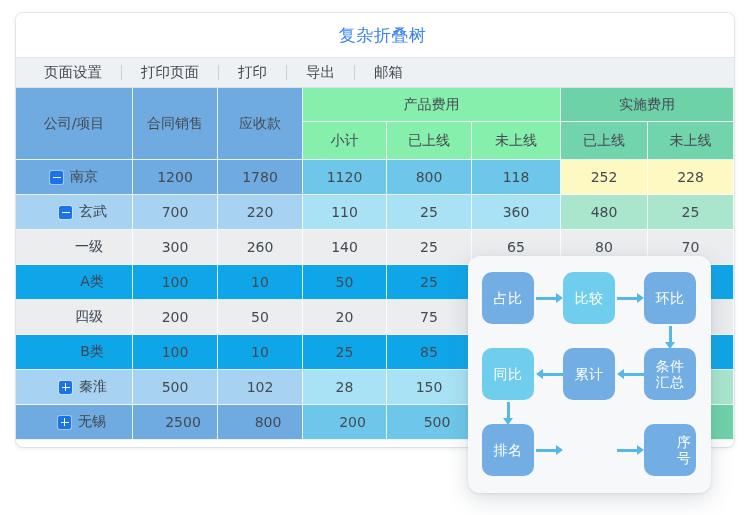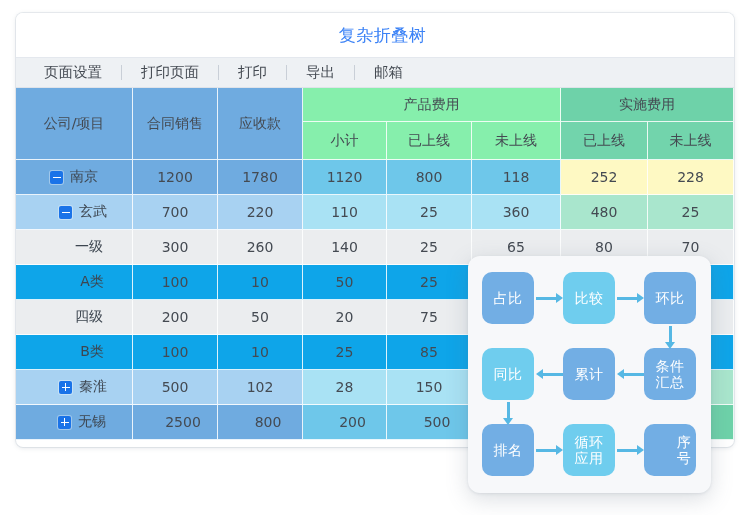--- a/index.html
+++ b/index.html
@@ -352,23 +352,20 @@
         </div>
         <div class="node dark" style="left: 81px; top: 76px;">
           <span>累计</span>
         </div>
         <div class="node light" style="left: 0px; top: 76px;">
           <span>同比</span>
         </div>
         <div class="node dark" style="left: 0px; top: 152px;">
           <span>排名</span>
         </div>
-        <div class="node light" style="left: 81px; top: 152px;">
-          <span>循环<br>应用</span>
-        </div>
         <div class="node dark" style="left: 162px; top: 152px; padding-left: 28px;">
           <span>序号</span>
         </div>
         <div class="arrow h" style="left: 54px; top: 24.5px; width: 20px;"></div>
         <div class="ahead right" style="left: 74px; top: 21px;"></div>
         <div class="arrow h" style="left: 135px; top: 24.5px; width: 20px;"></div>
         <div class="ahead right" style="left: 155px; top: 21px;"></div>
         <div class="arrow v" style="left: 186.5px; top: 54px; height: 16px;"></div>
         <div class="ahead down" style="left: 183px; top: 70px;"></div>
         <div class="arrow h" style="left: 142px; top: 100.5px; width: 20px;"></div>

